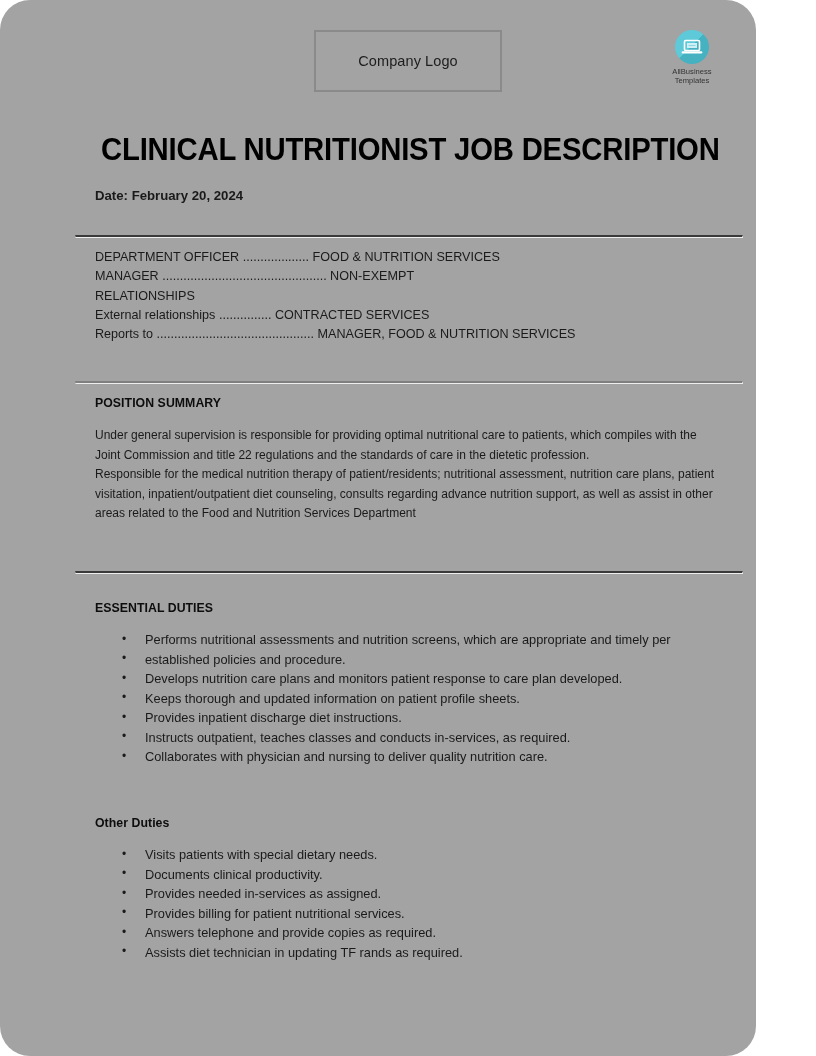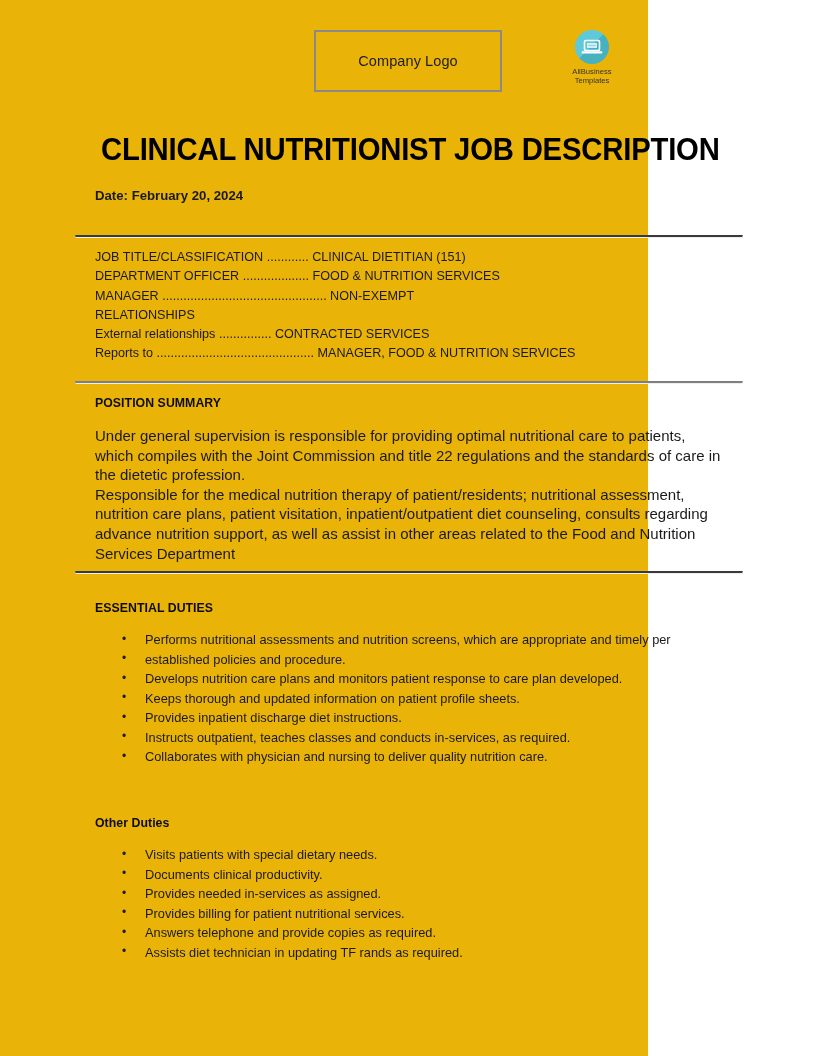--- a/index.html
+++ b/index.html
@@ -11,23 +11,24 @@
     width: 816px;
     height: 1056px;
     position: relative;
     font-family: "Liberation Sans", "DejaVu Sans", sans-serif;
     color: #161616;
     overflow: hidden;
   }
 
   .page {
     position: relative;
-    width: 648px;
+    width: 756px;
     height: 1056px;
-    background: #eab308;
+    background: #a3a3a3;
+    border-radius: 30px;
   }
 
   
   .logo-box {
     position: absolute;
     left: 314px;
     top: 30px;
     width: 188px;
     height: 62px;
     border: 2px solid #8a8a8a;
@@ -37,21 +38,21 @@
     justify-content: center;
   }
   .logo-box-label {
     font-size: 14.5px;
     color: #1d1d1d;
     letter-spacing: 0.1px;
   }
 
   .brand {
     position: absolute;
-    right: 20px;
+    right: 28px;
     top: 30px;
     width: 72px;
     text-align: center;
   }
   .brand-mark {
     width: 34px;
     height: 34px;
     border-radius: 50%;
     background: #4cc3d4;
     margin: 0 auto 3px auto;
@@ -139,21 +140,21 @@
   }
   .sec-head.summary { top: 396px; }
   .sec-head.essential { top: 601px; }
   .sec-head.other { top: 816px; }
 
   .summary-body {
     position: absolute;
     left: 95px;
     top: 426px;
     width: 627px;
-    font-size: 15px;
+    font-size: 12px;
     line-height: 19.6px;
     color: #1a1a1a;
   }
   .summary-body p { margin: 0; }
 
   .bullets {
     position: absolute;
     left: 95px;
     margin: 0;
     padding: 0;
@@ -204,21 +205,20 @@
     </div>
   </div>
 
   <h1 class="doc-title">CLINICAL NUTRITIONIST JOB DESCRIPTION</h1>
 
   <div class="date-line">Date: February 20, 2024</div>
 
   <hr class="rule rule-1 dark">
 
   <div class="info-block">
-    <span class="row">JOB TITLE/CLASSIFICATION ............ CLINICAL DIETITIAN (151)</span>
     <span class="row">DEPARTMENT OFFICER ................... FOOD &amp; NUTRITION SERVICES</span>
     <span class="row">MANAGER ............................................... NON-EXEMPT</span>
     <span class="row">RELATIONSHIPS</span>
     <span class="row">External relationships ............... CONTRACTED SERVICES</span>
     <span class="row">Reports to ............................................. MANAGER, FOOD &amp; NUTRITION SERVICES</span>
   </div>
 
   <hr class="rule rule-2 light">
 
   <div class="sec-head summary">POSITION SUMMARY</div>

